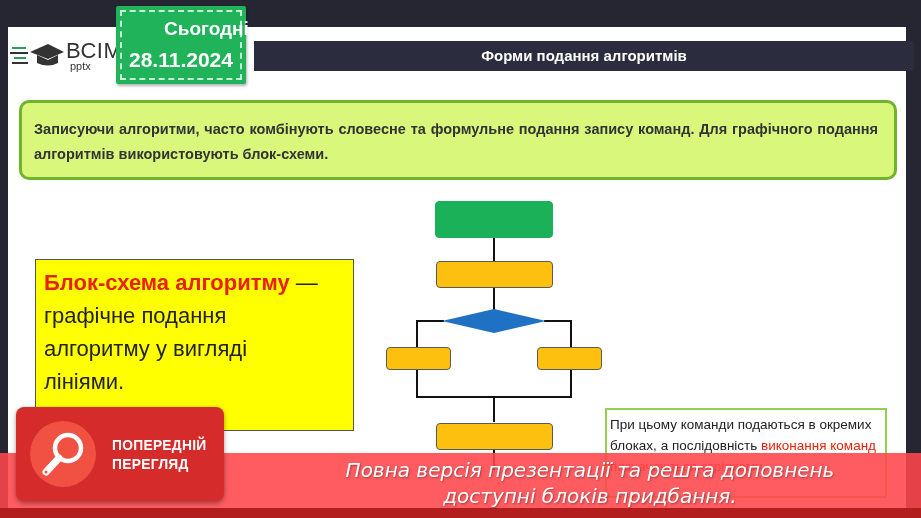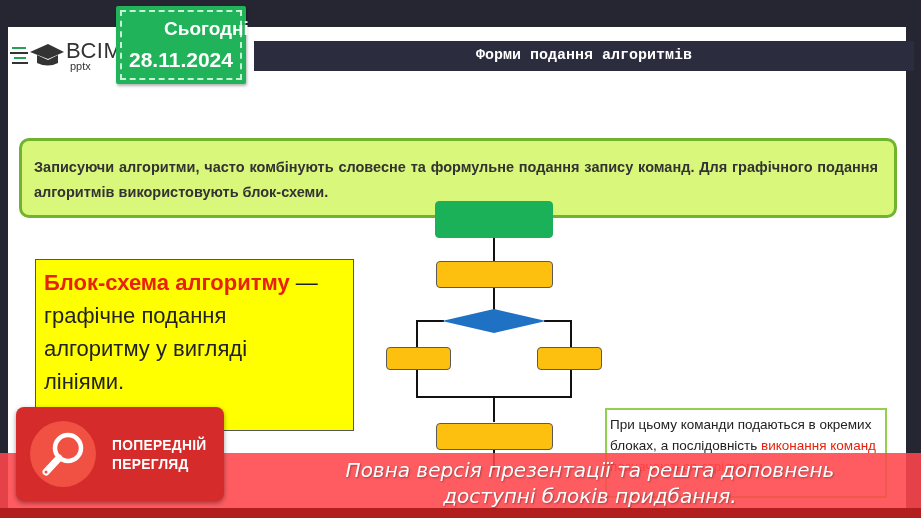--- a/index.html
+++ b/index.html
@@ -15,24 +15,24 @@
   .logo-sub { position: absolute; left: 60px; top: 22px; font-family: "Liberation Sans", sans-serif; font-size: 11px; color: #333; }
 
   
   .date-badge { position: absolute; left: 116px; top: 6px; width: 130px; height: 78px; background: #21b35a; border-radius: 2px; box-shadow: 1px 2px 3px rgba(0,0,0,0.3); }
   .date-badge::before { content: ""; position: absolute; left: 4px; top: 4px; right: 4px; bottom: 4px; border: 2px dashed #c8f0d4; }
   .date-label { position: absolute; left: 0; width: 100%; text-align: center; top: 12px; font-family: "Liberation Sans", sans-serif; font-weight: bold; font-size: 19px; color: #fff; padding-left: 48px; }
   .date-value { position: absolute; left: 0; width: 100%; text-align: center; top: 42px; font-family: "Liberation Sans", sans-serif; font-weight: bold; font-size: 21px; color: #fff; }
 
   
   .title-bar { position: absolute; left: 254px; top: 41px; width: 660px; height: 30px; background: #2c2c3f; }
-  .title-text { position: absolute; left: 0; top: 0; width: 100%; line-height: 30px; text-align: center; color: #fff; font-family: Liberation Mono, monospace; font-weight: bold; font-size: 15px; }
+  .title-text { position: absolute; left: 0; top: 0; width: 100%; line-height: 30px; text-align: center; color: #fff; font-family: Liberation Sans, sans-serif; font-weight: bold; font-size: 15px; }
 
   
-  .intro-box { position: absolute; left: 19px; top: 100px; width: 878px; height: 80px; background: #d9f77b; border: 3px solid #6fb42c; border-radius: 10px; padding: 14px 16px 0 12px; margin-top: 38px; }
+  .intro-box { position: absolute; left: 19px; top: 100px; width: 878px; height: 80px; background: #d9f77b; border: 3px solid #6fb42c; border-radius: 10px; padding: 14px 16px 0 12px; }
   .intro-text { font-family: "Liberation Sans", sans-serif; font-weight: bold; font-size: 14.5px; line-height: 25px; color: #333; text-align: justify; text-align-last: left; }
 
   
   .def-box { position: absolute; left: 35px; top: 259px; width: 319px; height: 172px; background: #ffff00; border: 1px solid #555; padding: 6px 10px 0 8px; overflow: hidden; }
   .def-line { font-family: "Liberation Sans", sans-serif; font-size: 22px; line-height: 33px; color: #222; white-space: nowrap; }
   .def-term { color: #e8210b; font-weight: bold; text-align: center; }
 
   
   .fc { position: absolute; left: 0; top: 0; }
   .fc-box { position: absolute; border: 1.5px solid #5a5a5a; border-radius: 4px; }

